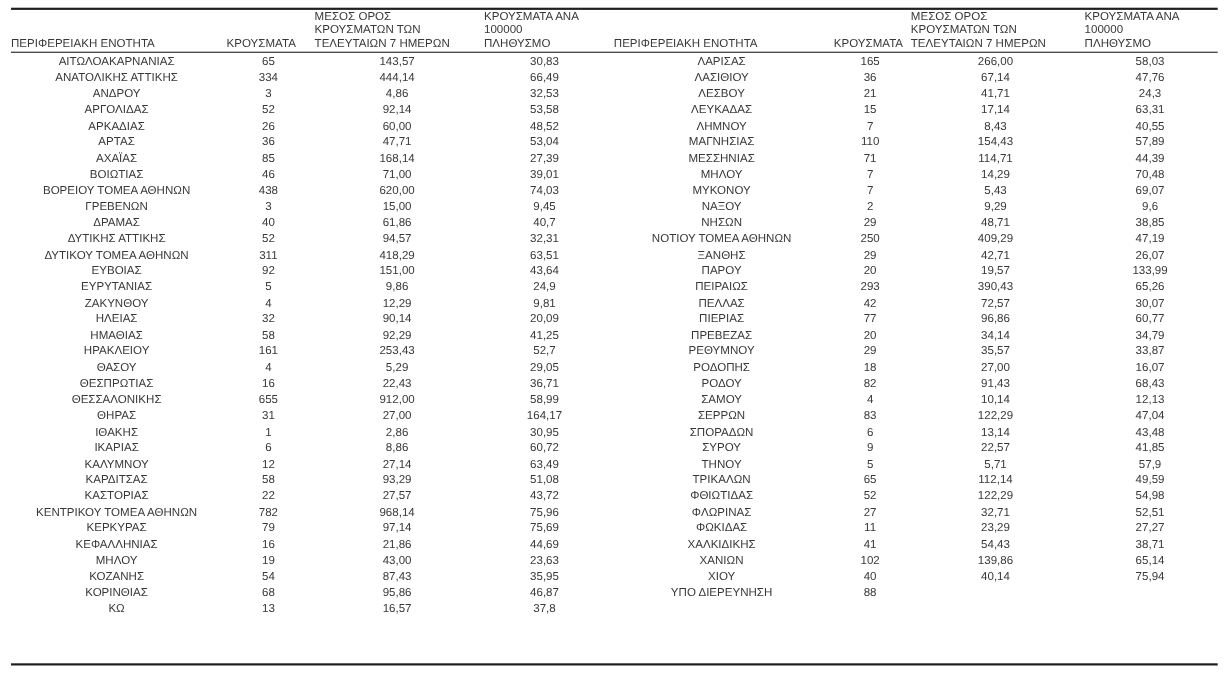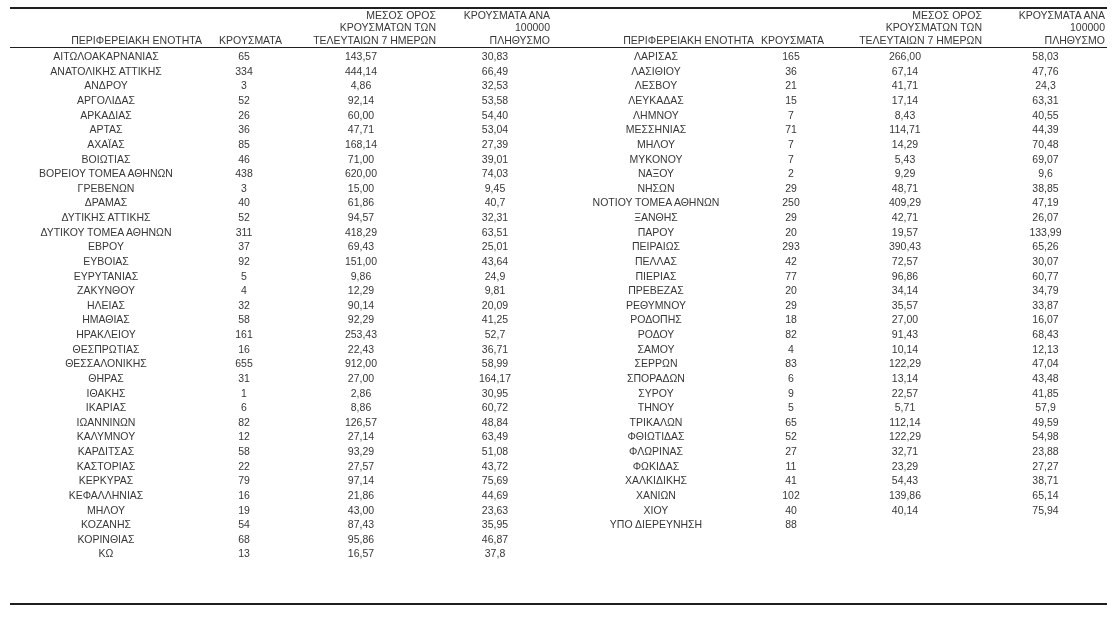--- a/index.html
+++ b/index.html
@@ -28,21 +28,21 @@
     border-collapse: collapse;
     table-layout: fixed;
     font-size: 10.5px;
     color: #383838;
   }
   table.data.left  { left: 8px;   width: 544px; }
   table.data.right { left: 556px; width: 551px; }
 
   table.data th {
     font-weight: normal;
-    text-align: right;
+    text-align: left;
     vertical-align: bottom;
     white-space: pre-line;
     line-height: 12.4px;
     padding: 0 2px 3px 2px;
     height: 35px;
   }
   table.data td {
     text-align: center;
     vertical-align: middle;
     white-space: nowrap;
@@ -100,21 +100,21 @@
         <tr>
           <td>ΑΡΓΟΛΙΔΑΣ</td>
           <td>52</td>
           <td>92,14</td>
           <td>53,58</td>
         </tr>
         <tr>
           <td>ΑΡΚΑΔΙΑΣ</td>
           <td>26</td>
           <td>60,00</td>
-          <td>54,40</td>
+          <td>48,52</td>
         </tr>
         <tr>
           <td>ΑΡΤΑΣ</td>
           <td>36</td>
           <td>47,71</td>
           <td>53,04</td>
         </tr>
         <tr>
           <td>ΑΧΑΪΑΣ</td>
           <td>85</td>
@@ -151,26 +151,20 @@
           <td>94,57</td>
           <td>32,31</td>
         </tr>
         <tr>
           <td>ΔΥΤΙΚΟΥ ΤΟΜΕΑ ΑΘΗΝΩΝ</td>
           <td>311</td>
           <td>418,29</td>
           <td>63,51</td>
         </tr>
         <tr>
-          <td>ΕΒΡΟΥ</td>
-          <td>37</td>
-          <td>69,43</td>
-          <td>25,01</td>
-        </tr>
-        <tr>
           <td>ΕΥΒΟΙΑΣ</td>
           <td>92</td>
           <td>151,00</td>
           <td>43,64</td>
         </tr>
         <tr>
           <td>ΕΥΡΥΤΑΝΙΑΣ</td>
           <td>5</td>
           <td>9,86</td>
           <td>24,9</td>
@@ -193,20 +187,26 @@
           <td>92,29</td>
           <td>41,25</td>
         </tr>
         <tr>
           <td>ΗΡΑΚΛΕΙΟΥ</td>
           <td>161</td>
           <td>253,43</td>
           <td>52,7</td>
         </tr>
         <tr>
+          <td>ΘΑΣΟΥ</td>
+          <td>4</td>
+          <td>5,29</td>
+          <td>29,05</td>
+        </tr>
+        <tr>
           <td>ΘΕΣΠΡΩΤΙΑΣ</td>
           <td>16</td>
           <td>22,43</td>
           <td>36,71</td>
         </tr>
         <tr>
           <td>ΘΕΣΣΑΛΟΝΙΚΗΣ</td>
           <td>655</td>
           <td>912,00</td>
           <td>58,99</td>
@@ -223,42 +223,42 @@
           <td>2,86</td>
           <td>30,95</td>
         </tr>
         <tr>
           <td>ΙΚΑΡΙΑΣ</td>
           <td>6</td>
           <td>8,86</td>
           <td>60,72</td>
         </tr>
         <tr>
-          <td>ΙΩΑΝΝΙΝΩΝ</td>
-          <td>82</td>
-          <td>126,57</td>
-          <td>48,84</td>
-        </tr>
-        <tr>
           <td>ΚΑΛΥΜΝΟΥ</td>
           <td>12</td>
           <td>27,14</td>
           <td>63,49</td>
         </tr>
         <tr>
           <td>ΚΑΡΔΙΤΣΑΣ</td>
           <td>58</td>
           <td>93,29</td>
           <td>51,08</td>
         </tr>
         <tr>
           <td>ΚΑΣΤΟΡΙΑΣ</td>
           <td>22</td>
           <td>27,57</td>
           <td>43,72</td>
+        </tr>
+        <tr>
+          <td>ΚΕΝΤΡΙΚΟΥ ΤΟΜΕΑ ΑΘΗΝΩΝ</td>
+          <td>782</td>
+          <td>968,14</td>
+          <td>75,96</td>
         </tr>
         <tr>
           <td>ΚΕΡΚΥΡΑΣ</td>
           <td>79</td>
           <td>97,14</td>
           <td>75,69</td>
         </tr>
         <tr>
           <td>ΚΕΦΑΛΛΗΝΙΑΣ</td>
           <td>16</td>
@@ -335,20 +335,26 @@
           <td>17,14</td>
           <td>63,31</td>
         </tr>
         <tr>
           <td>ΛΗΜΝΟΥ</td>
           <td>7</td>
           <td>8,43</td>
           <td>40,55</td>
         </tr>
         <tr>
+          <td>ΜΑΓΝΗΣΙΑΣ</td>
+          <td>110</td>
+          <td>154,43</td>
+          <td>57,89</td>
+        </tr>
+        <tr>
           <td>ΜΕΣΣΗΝΙΑΣ</td>
           <td>71</td>
           <td>114,71</td>
           <td>44,39</td>
         </tr>
         <tr>
           <td>ΜΗΛΟΥ</td>
           <td>7</td>
           <td>14,29</td>
           <td>70,48</td>
@@ -470,21 +476,21 @@
         <tr>
           <td>ΦΘΙΩΤΙΔΑΣ</td>
           <td>52</td>
           <td>122,29</td>
           <td>54,98</td>
         </tr>
         <tr>
           <td>ΦΛΩΡΙΝΑΣ</td>
           <td>27</td>
           <td>32,71</td>
-          <td>23,88</td>
+          <td>52,51</td>
         </tr>
         <tr>
           <td>ΦΩΚΙΔΑΣ</td>
           <td>11</td>
           <td>23,29</td>
           <td>27,27</td>
         </tr>
         <tr>
           <td>ΧΑΛΚΙΔΙΚΗΣ</td>
           <td>41</td>

